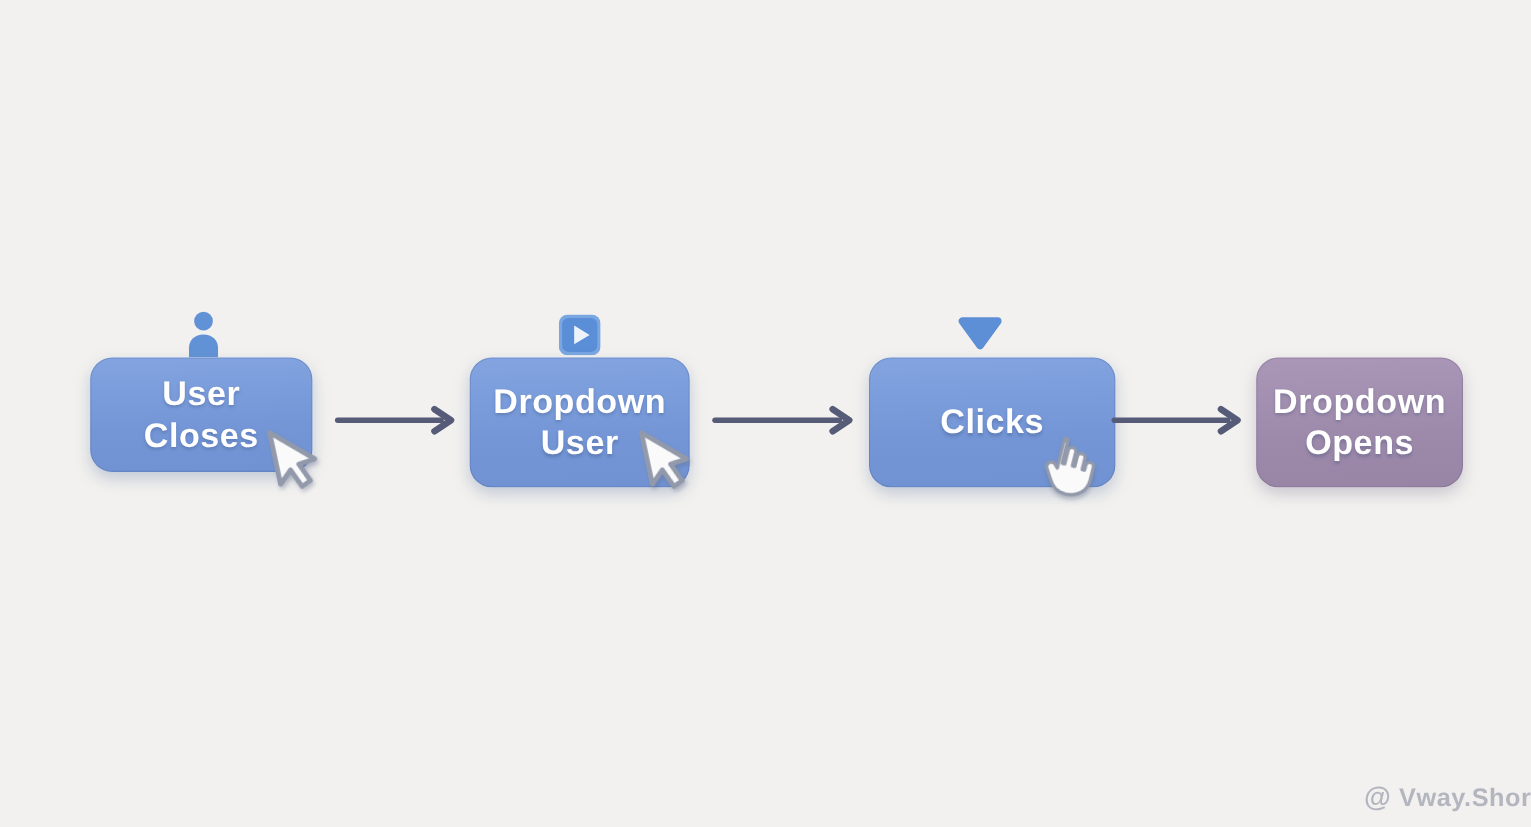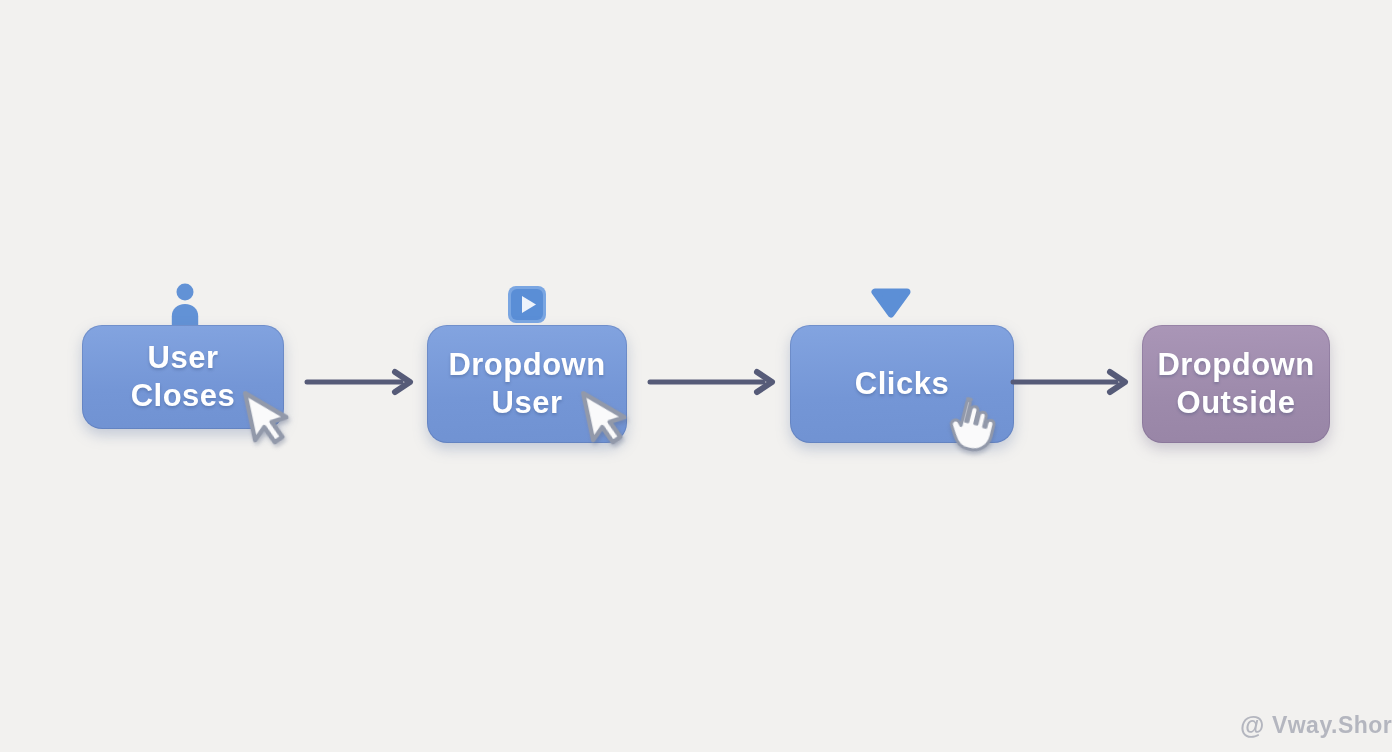--- a/index.html
+++ b/index.html
@@ -115,21 +115,21 @@
     <span>Dropdown</span>
     <span>User</span>
   </div>
 
   <div class="node blue n3">
     <span>Clicks</span>
   </div>
 
   <div class="node purple n4">
     <span>Dropdown</span>
-    <span>Outside</span>
+    <span>Opens</span>
   </div>
 
   <span class="arrow a1">
     <svg width="114" height="30" viewBox="0 0 114 30">
       <line x1="4" y1="15" x2="98" y2="15" stroke="#565b78" stroke-width="5" stroke-linecap="round"></line>
       <path d="M92 5 L107 15 L92 25" fill="none" stroke="#565b78" stroke-width="6" stroke-linecap="round" stroke-linejoin="round"></path>
     </svg>
   </span>
 
   <span class="arrow a2">

